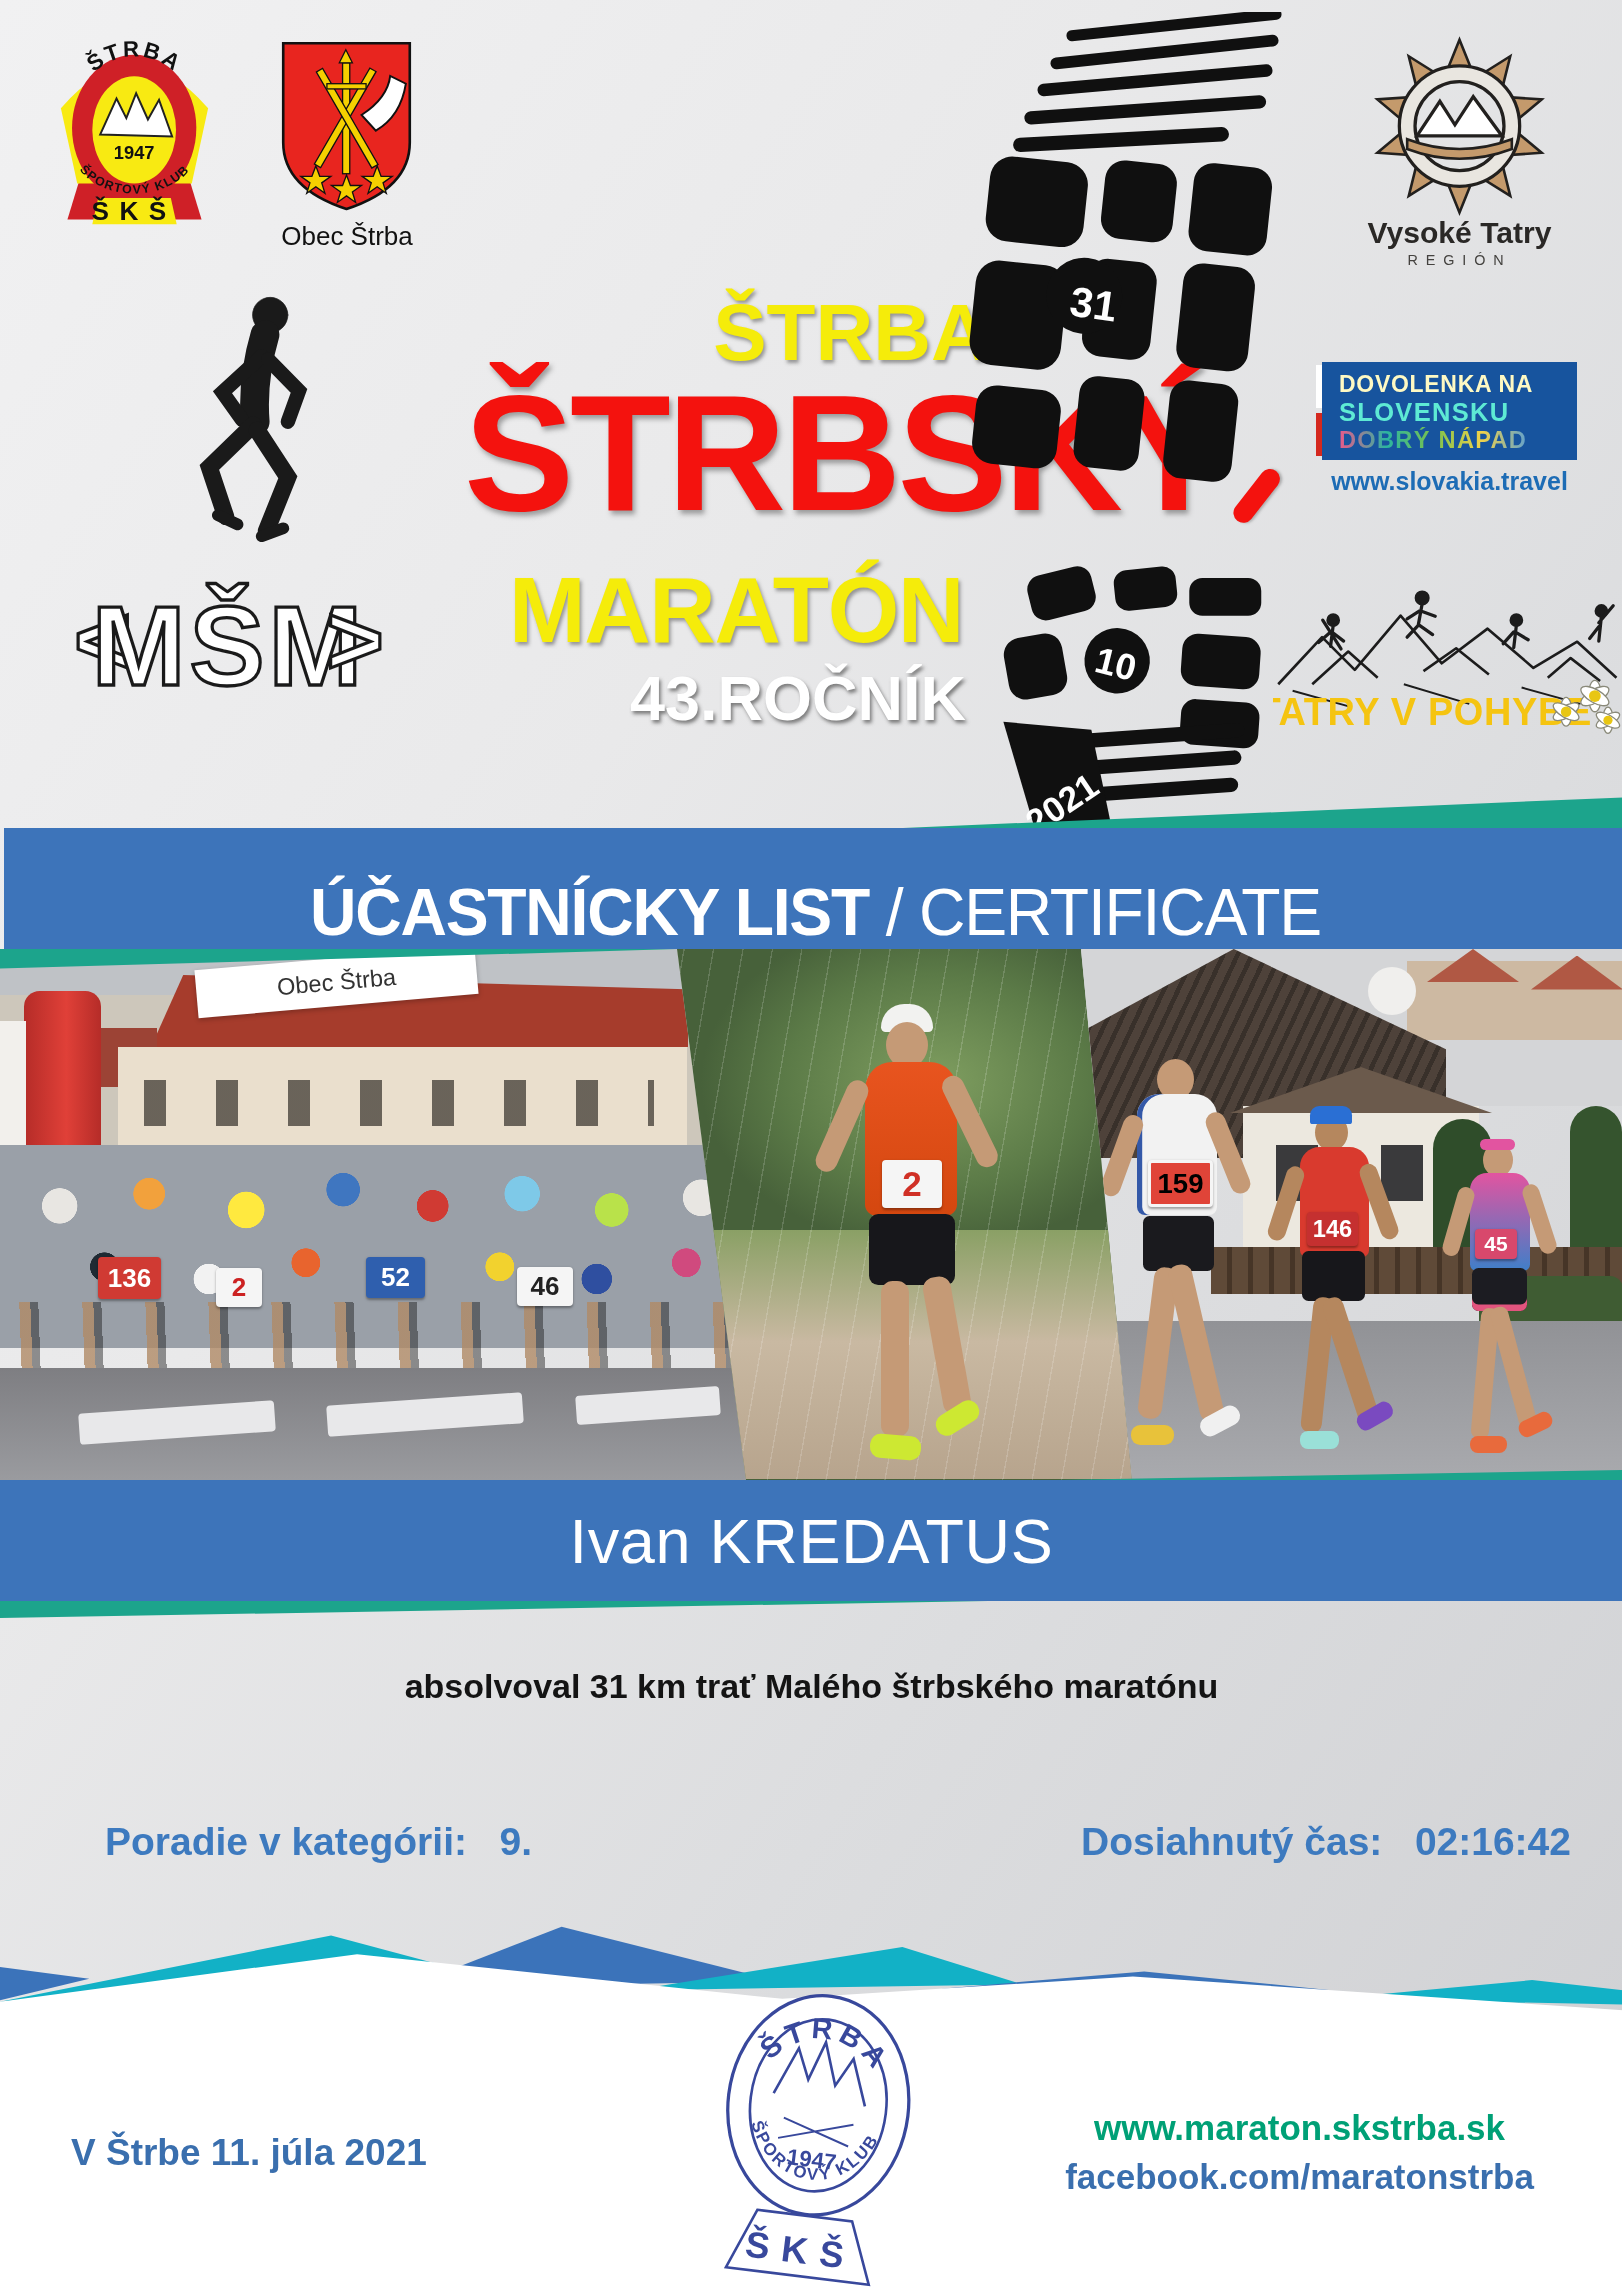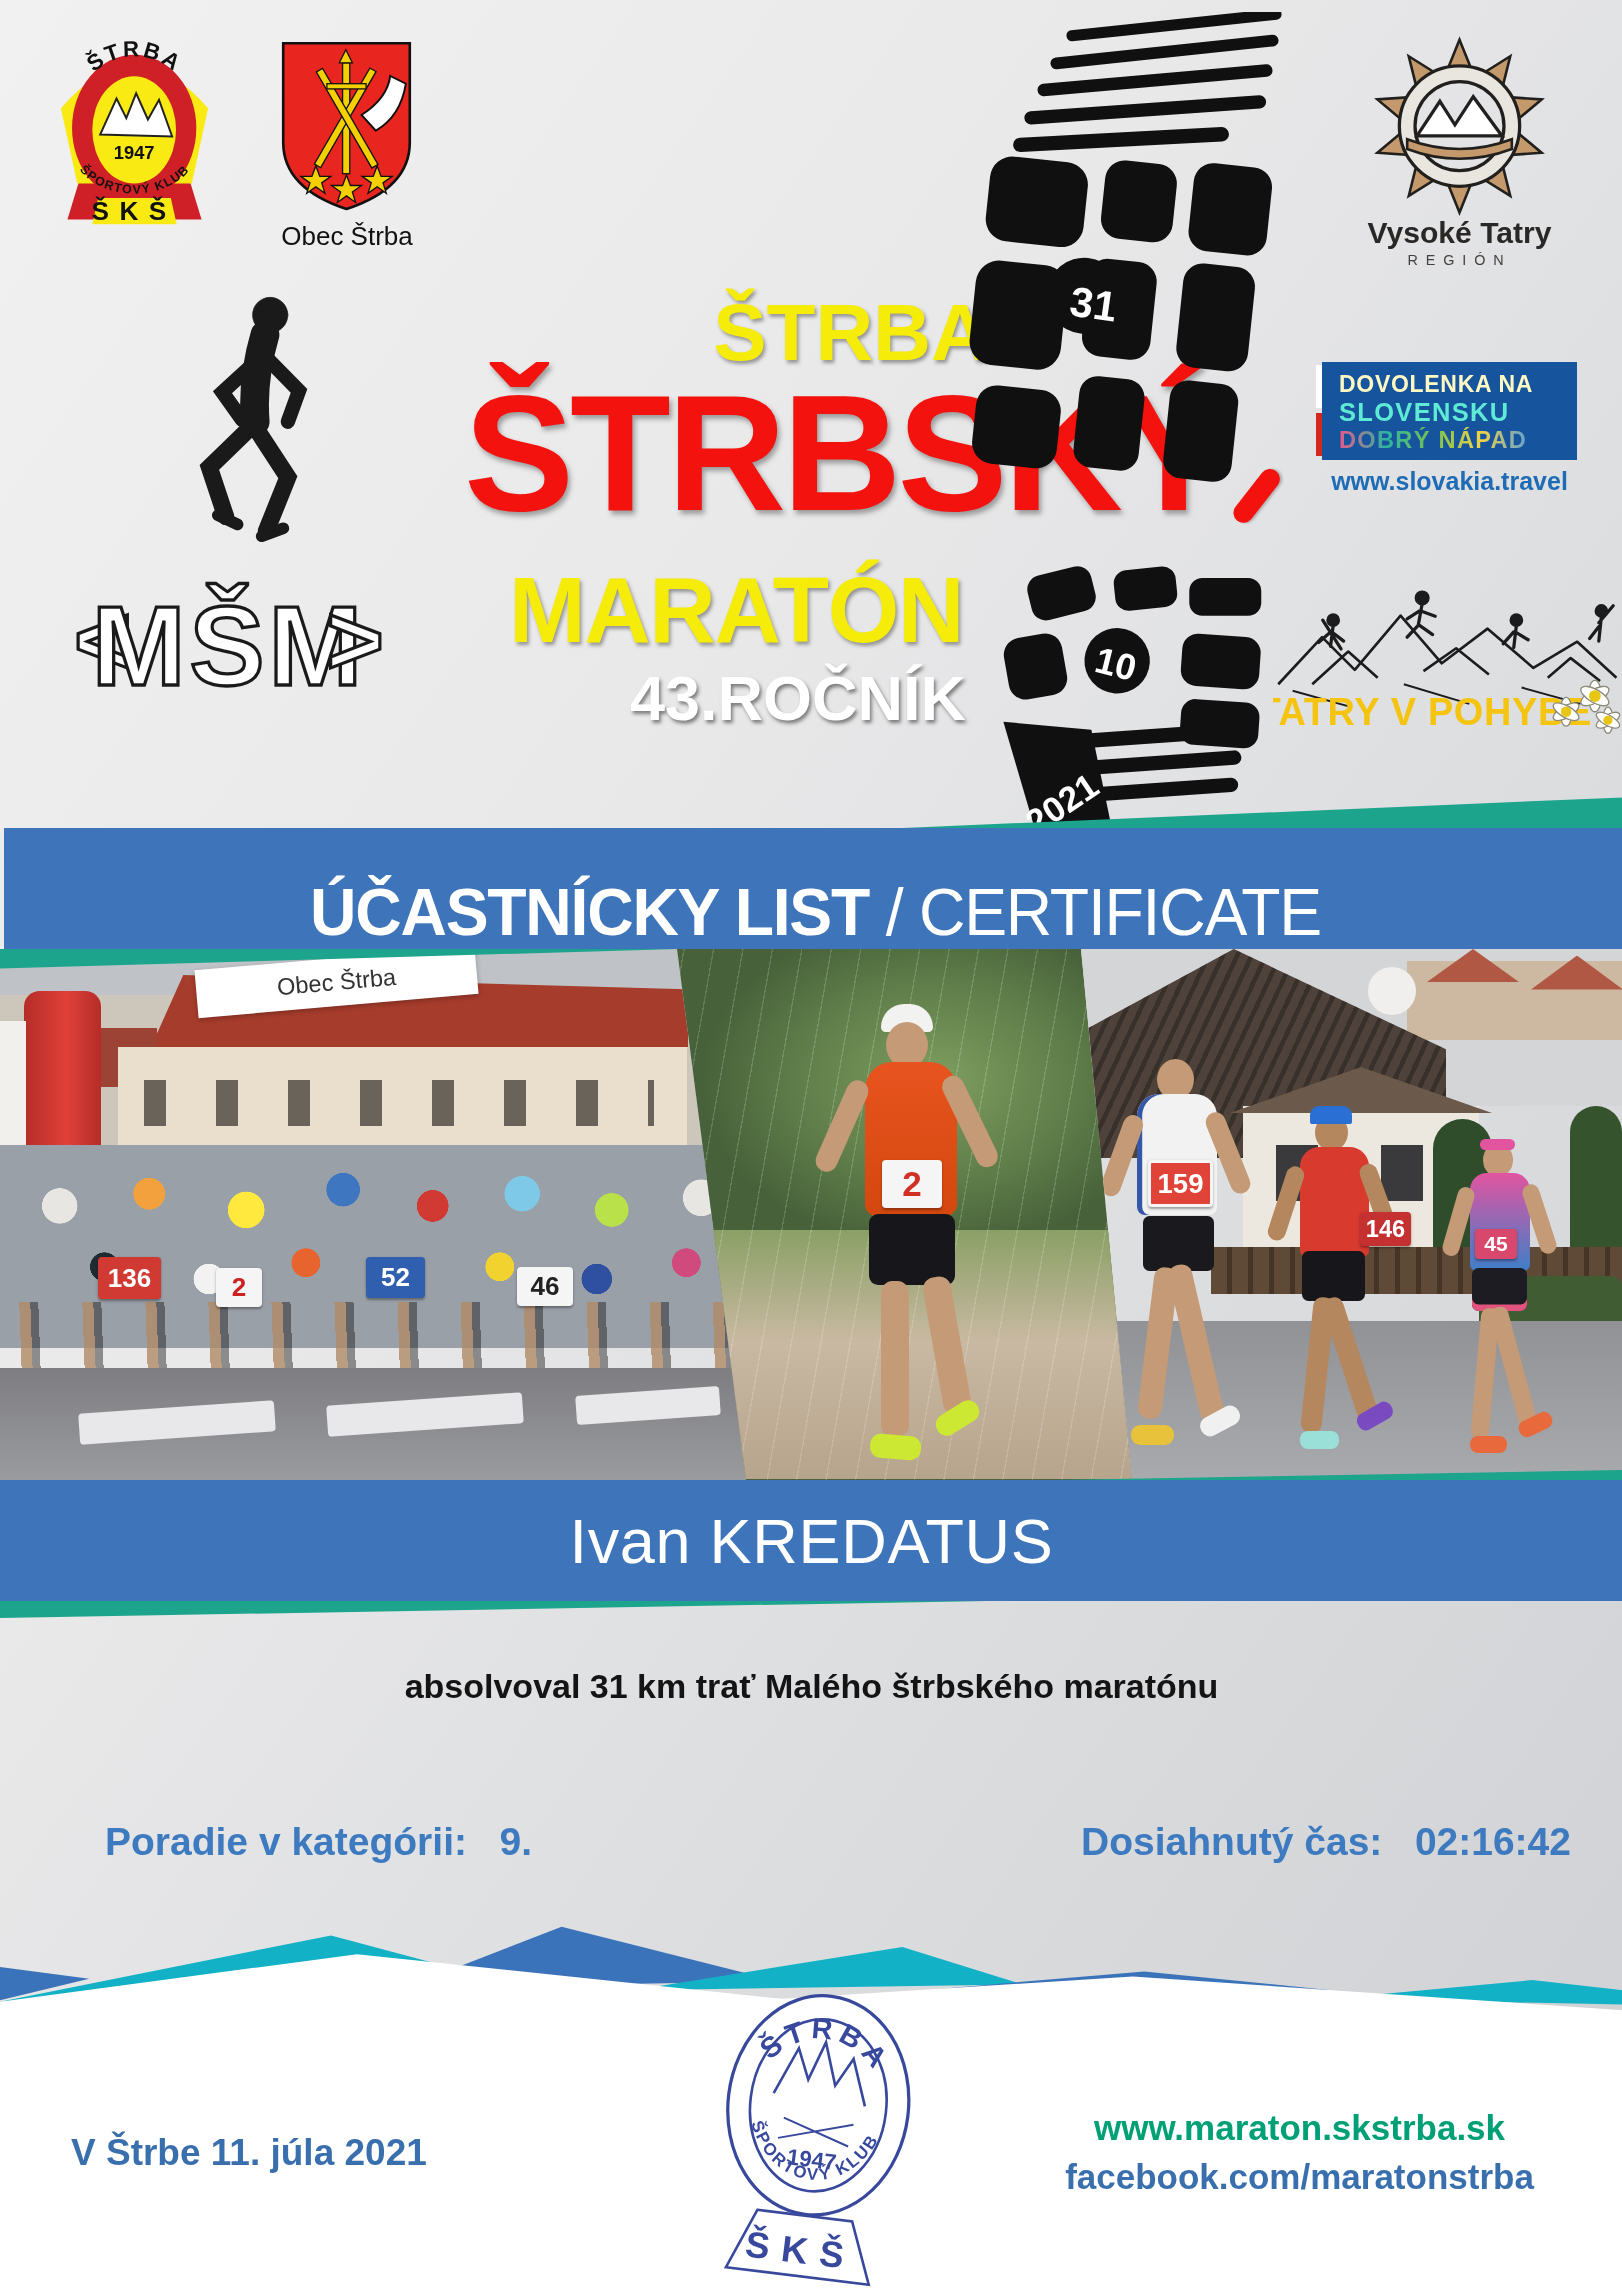--- a/index.html
+++ b/index.html
@@ -340,33 +340,33 @@
       <div class="abs" style="left:1570px;top:157px;width:52px;height:157px;background:#35542e;border-radius:26px 26px 11.8px 11.8px;"></div>
       <div class="abs" style="left:1211px;top:298px;width:412px;height:47px;
            background:repeating-linear-gradient(90deg,#5f4a38 0 15.7px,#463527 15.7px 21px);"></div>
       <div class="abs" style="left:1479px;top:327px;width:144px;height:59px;background:#3f5c33;border-radius:13px;"></div>
       <div class="abs" style="left:1080px;top:372px;width:543px;height:158px;background:linear-gradient(#919296,#a9aaae);"></div>
 
       <div class="fig" style="left:1157px;top:110px;width:37px;height:41px;background:#c59a76;border-radius:50%;"></div>
       <div class="fig" style="left:1137px;top:145px;width:80px;height:121px;background:#f2f2f2;border-radius:22px 22px 7.9px 7.9px;box-shadow:inset 5.2px 0 0 #3358a8;"></div>
       <div class="fig" style="left:1112px;top:164px;width:19.6px;height:85px;background:#c59a76;transform:rotate(20deg);"></div>
       <div class="fig" style="left:1218px;top:161px;width:19.6px;height:86px;background:#c59a76;transform:rotate(-22deg);"></div>
-      <div class="bib" style="left:1148px;top:211px;width:59px;height:41px;background:#e04438;color:#ffffff;font-size:27.5px;border:3.9px solid #f5f5f5;">159</div>
+      <div class="bib" style="left:1148px;top:211px;width:59px;height:41px;background:#e04438;color:#000000;font-size:27.5px;border:3.9px solid #f5f5f5;">159</div>
       <div class="fig" style="left:1143px;top:267px;width:71px;height:55px;background:#1a1a1e;border-radius:6.5px;"></div>
       <div class="fig" style="left:1146px;top:318px;width:23.6px;height:152px;background:#c59a76;border-radius:10.5px;transform:rotate(7deg);"></div>
       <div class="fig" style="left:1184px;top:314px;width:23.6px;height:160px;background:#c59a76;border-radius:10.5px;transform:rotate(-13deg);"></div>
       <div class="fig" style="left:1131px;top:476px;width:43px;height:19.6px;background:#e8c23a;border-radius:9.2px;"></div>
       <div class="fig" style="left:1199px;top:462px;width:42px;height:19.6px;background:#f0f0f0;border-radius:9.2px;transform:rotate(-28deg);"></div>
 
       <div class="fig" style="left:1315px;top:165px;width:33px;height:37px;background:#b5875e;border-radius:50%;"></div>
       <div class="fig" style="left:1310px;top:157px;width:42px;height:18.3px;background:#2a6fd4;border-radius:9.2px 9.2px 2.6px 2.6px;"></div>
       <div class="fig" style="left:1300px;top:198px;width:69px;height:110px;background:#d93a2e;border-radius:19.6px 19.6px 6.5px 6.5px;"></div>
       <div class="fig" style="left:1277px;top:216px;width:18.3px;height:77px;background:#b5875e;transform:rotate(18deg);"></div>
       <div class="fig" style="left:1370px;top:213px;width:18.3px;height:79px;background:#b5875e;transform:rotate(-20deg);"></div>
-      <div class="bib" style="left:1360px;top:263px;width:51px;height:34px;background:#c53030;color:#fff;font-size:23.6px;">146</div>
+      <div class="bib" style="left:1307px;top:263px;width:51px;height:34px;background:#c53030;color:#fff;font-size:23.6px;">146</div>
       <div class="fig" style="left:1302px;top:302px;width:63px;height:50px;background:#17171b;border-radius:6.5px;"></div>
       <div class="fig" style="left:1307px;top:348px;width:21px;height:136px;background:#b5875e;border-radius:9.2px;transform:rotate(6deg);"></div>
       <div class="fig" style="left:1340px;top:346px;width:21px;height:130px;background:#b5875e;border-radius:9.2px;transform:rotate(-18deg);"></div>
       <div class="fig" style="left:1300px;top:482px;width:39px;height:18.3px;background:#9ae0d8;border-radius:7.9px;"></div>
       <div class="fig" style="left:1356px;top:458px;width:38px;height:18.3px;background:#7a4ac0;border-radius:7.9px;transform:rotate(-30deg);"></div>
 
       <div class="fig" style="left:1483px;top:194px;width:30px;height:34px;background:#c59a76;border-radius:50%;"></div>
       <div class="fig" style="left:1480px;top:190px;width:35px;height:10.5px;background:#e254a0;border-radius:5.2px;"></div>
       <div class="fig" style="left:1470px;top:224px;width:60px;height:98px;background:linear-gradient(#e254a0,#3f7fc9);border-radius:17px 17px 6.5px 6.5px;"></div>
       <div class="fig" style="left:1450px;top:237px;width:17px;height:71px;background:#c59a76;transform:rotate(16deg);"></div>

